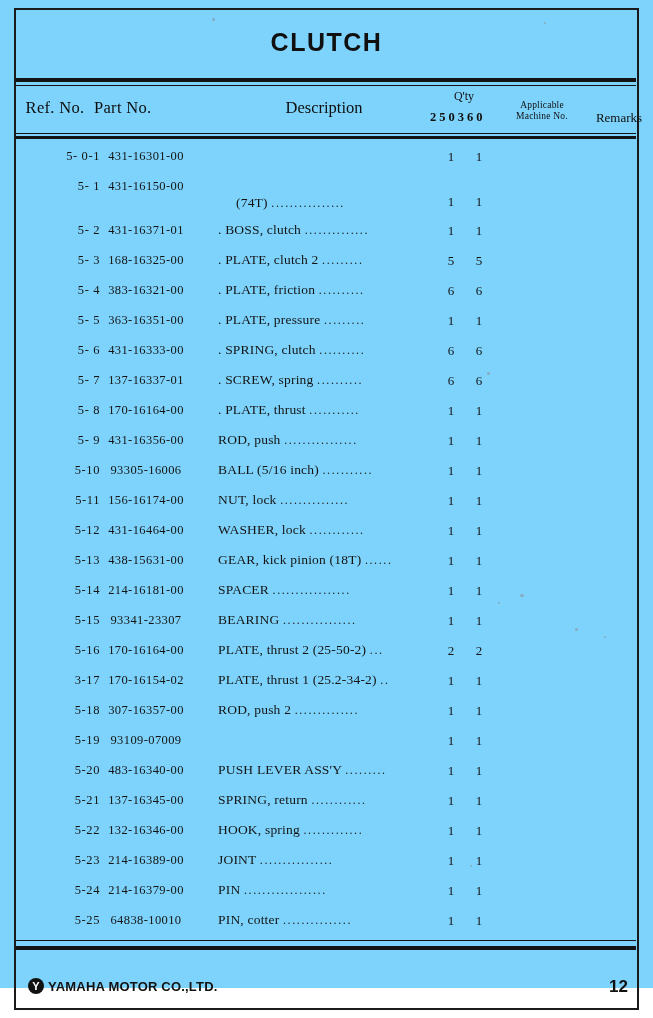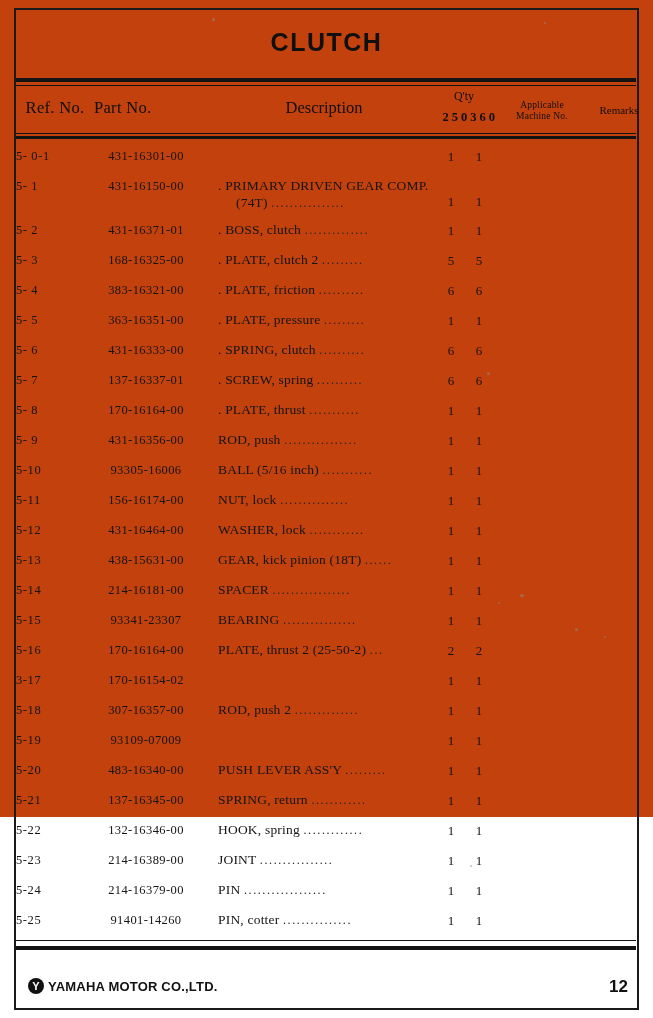--- a/index.html
+++ b/index.html
@@ -12,22 +12,22 @@
     height: 1018px;
     position: relative;
     font-family: "Liberation Serif", serif;
     color: #111111;
     overflow: hidden;
   }
   .page {
     position: absolute;
     left: 0; top: 0;
     width: 653px;
-    height: 817px;
-    background: #c2410c;
+    height: 988px;
+    background: #7dd3fc;
   }
   
   .frame-left {
     position: absolute;
     left: 14px; top: 8px;
     width: 2px; height: 1002px;
     background: #1a1a1a;
   }
   .frame-right {
     position: absolute;
@@ -102,36 +102,36 @@
     text-align: center;
     font-size: 16.5px;
   }
   .h-qty {
     left: 414px; top: 1px; width: 68px;
     text-align: center;
     font-size: 12px;
   }
   .h-qty-sub {
     left: 414px; top: 22px; width: 68px;
-    text-align: right;
+    text-align: left;
     font-size: 12.5px;
     font-weight: bold;
     letter-spacing: 3px;
   }
   .h-applicable {
     left: 482px; top: 12px; width: 88px;
     text-align: center;
     font-size: 9.5px;
     line-height: 11px;
     letter-spacing: 0.2px;
   }
   .h-remarks {
-    left: 570px; top: 16px; width: 66px;
-    text-align: center;
-    font-size: 11px;
+    left: 570px; top: 22px; width: 66px;
+    text-align: center;
+    font-size: 13px;
   }
 
   .rule-thin-b {
     position: absolute;
     left: 16px; top: 133px;
     width: 620px; height: 1px;
     background: #141414;
   }
   .rule-thick-b {
     position: absolute;
@@ -154,23 +154,24 @@
     height: 44px;
   }
   .c {
     position: absolute;
     font-family: "Liberation Serif", serif;
     color: #141414;
     white-space: nowrap;
   }
   .c-ref {
     left: 0px; top: 6px; width: 72px;
-    text-align: left;
+    text-align: right;
     font-size: 12.5px;
     letter-spacing: 0.6px;
+    padding-left: 12px;
   }
   .c-part {
     left: 62px; top: 6px; width: 136px;
     text-align: center;
     font-size: 12.5px;
     letter-spacing: 0.4px;
   }
   .c-desc {
     left: 202px; top: 5px; width: 236px;
     font-size: 13.5px;
@@ -299,21 +300,20 @@
   <div class="table-body" id="table-body">
       <div class="row">
         <div class="c c-ref">5- 0-1</div>
         <div class="c c-part">431-16301-00</div>
         <div class="c c-q250">1</div>
         <div class="c c-q360">1</div>
       </div>
       <div class="row tall">
         <div class="c c-ref">5- 1</div>
         <div class="c c-part">431-16150-00</div>
-        <div class="c c-desc"><span>. PRIMARY DRIVEN GEAR COMP.</span></div>
         <div class="c c-desc2"><span style="padding-left: 18px;">(74T)</span>  <span class="dots">................</span></div>
         <div class="c c-q250">1</div>
         <div class="c c-q360">1</div>
       </div>
       <div class="row">
         <div class="c c-ref">5- 2</div>
         <div class="c c-part">431-16371-01</div>
         <div class="c c-desc"><span>. BOSS, clutch</span>  <span class="dots">..............</span></div>
         <div class="c c-q250">1</div>
         <div class="c c-q360">1</div>
@@ -412,20 +412,21 @@
       <div class="row">
         <div class="c c-ref">5-16</div>
         <div class="c c-part">170-16164-00</div>
         <div class="c c-desc"><span>PLATE, thrust 2 (25-50-2)</span>  <span class="dots">...</span></div>
         <div class="c c-q250">2</div>
         <div class="c c-q360">2</div>
       </div>
       <div class="row">
         <div class="c c-ref">3-17</div>
         <div class="c c-part">170-16154-02</div>
+        <div class="c c-desc"><span>PLATE, thrust 1 (25.2-34-2)</span>  <span class="dots">..</span></div>
         <div class="c c-q250">1</div>
         <div class="c c-q360">1</div>
       </div>
       <div class="row">
         <div class="c c-ref">5-18</div>
         <div class="c c-part">307-16357-00</div>
         <div class="c c-desc"><span>ROD, push 2</span>  <span class="dots">..............</span></div>
         <div class="c c-q250">1</div>
         <div class="c c-q360">1</div>
       </div>
@@ -465,21 +466,21 @@
       </div>
       <div class="row">
         <div class="c c-ref">5-24</div>
         <div class="c c-part">214-16379-00</div>
         <div class="c c-desc"><span>PIN</span>  <span class="dots">..................</span></div>
         <div class="c c-q250">1</div>
         <div class="c c-q360">1</div>
       </div>
       <div class="row">
         <div class="c c-ref">5-25</div>
-        <div class="c c-part">91401-14260</div>
+        <div class="c c-part">64838-10010</div>
         <div class="c c-desc"><span>PIN, cotter</span>  <span class="dots">...............</span></div>
         <div class="c c-q250">1</div>
         <div class="c c-q360">1</div>
       </div>
     </div>
 
   <div class="rule-thin-c"></div>
   <div class="rule-thick-c"></div>
 
   <div class="footer">

